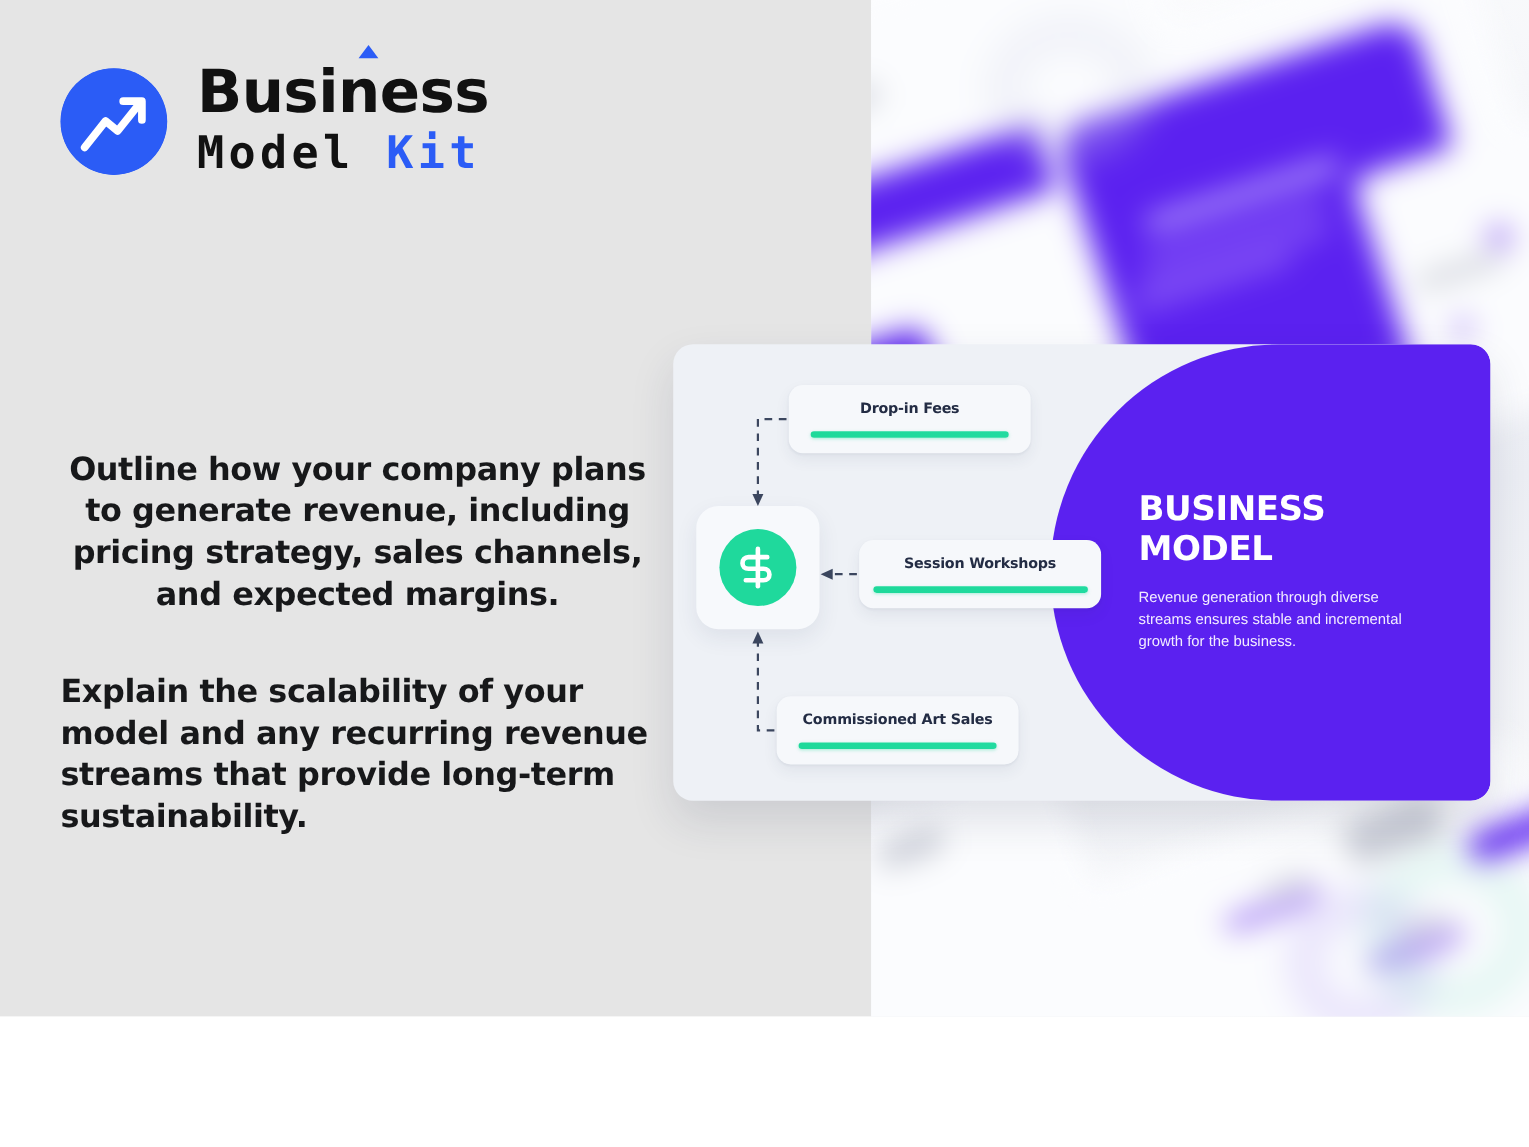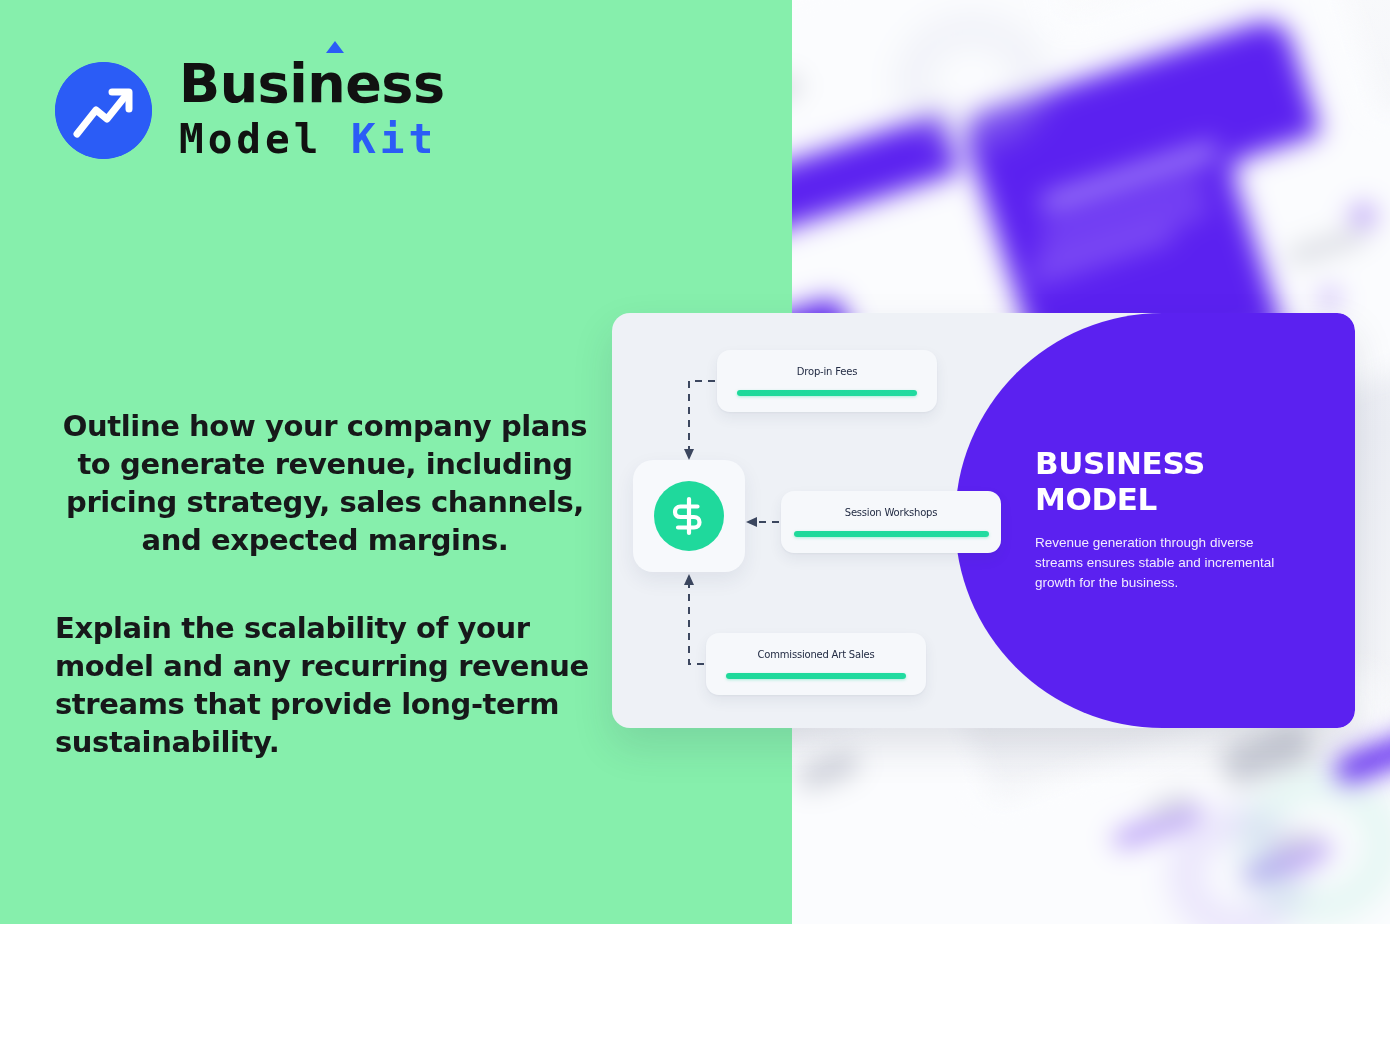--- a/index.html
+++ b/index.html
@@ -2,21 +2,21 @@
 <html><head>
 <meta charset="utf-8">
 <style>
   * { margin:0; padding:0; box-sizing:border-box; }
   html,body {
     width:1390px; height:1043px;
     background:#ffffff;
     font-family:"Liberation Sans", sans-serif;
     overflow:hidden;
   }
-  .page { position:relative; width:1390px; height:924px; background:#86efac; overflow:hidden; }
+  .page { position:relative; width:1390px; height:924px; background:#e5e5e5; overflow:hidden; }
 
   
   .photo-panel{
     position:absolute; left:792px; top:0; width:598px; height:942px;
     overflow:hidden; background:#f4f5f8;
   }
   .photo-panel .ph-base{
     position:absolute; inset:-60px;
     background:
       linear-gradient(160deg,#ffffff 0%,#f6f7fa 28%,#eceef4 55%,#f7f8fa 78%,#fdfdfe 100%);
@@ -101,21 +101,21 @@
 
   
   .node{
     position:absolute; background:#f6f8fb; border-radius:13px;
     box-shadow:0 6px 14px rgba(42,55,90,.07), 0 1px 2px rgba(42,55,90,.05);
     display:flex; flex-direction:column; align-items:center;
     justify-content:center;
   }
   .node-label{
     font-family:"DejaVu Sans", sans-serif;
-    font-weight:400; font-size:10px; color:#232c44; letter-spacing:-0.2px;
+    font-weight:700; font-size:13px; color:#232c44; letter-spacing:-0.2px;
     white-space:nowrap;
   }
   .node-bar{
     margin-top:13px; height:6px; border-radius:3px;
     background:linear-gradient(90deg,#1ed99a 0%,#21dba0 100%);
     box-shadow:0 1px 3px rgba(30,217,154,.35);
   }
   .node-1{ left:105px; top:37px;  width:220px; height:62px; }
   .node-1 .node-bar{ width:180px; }
   .node-2{ left:169px; top:178px; width:220px; height:62px;text-align:right; }

